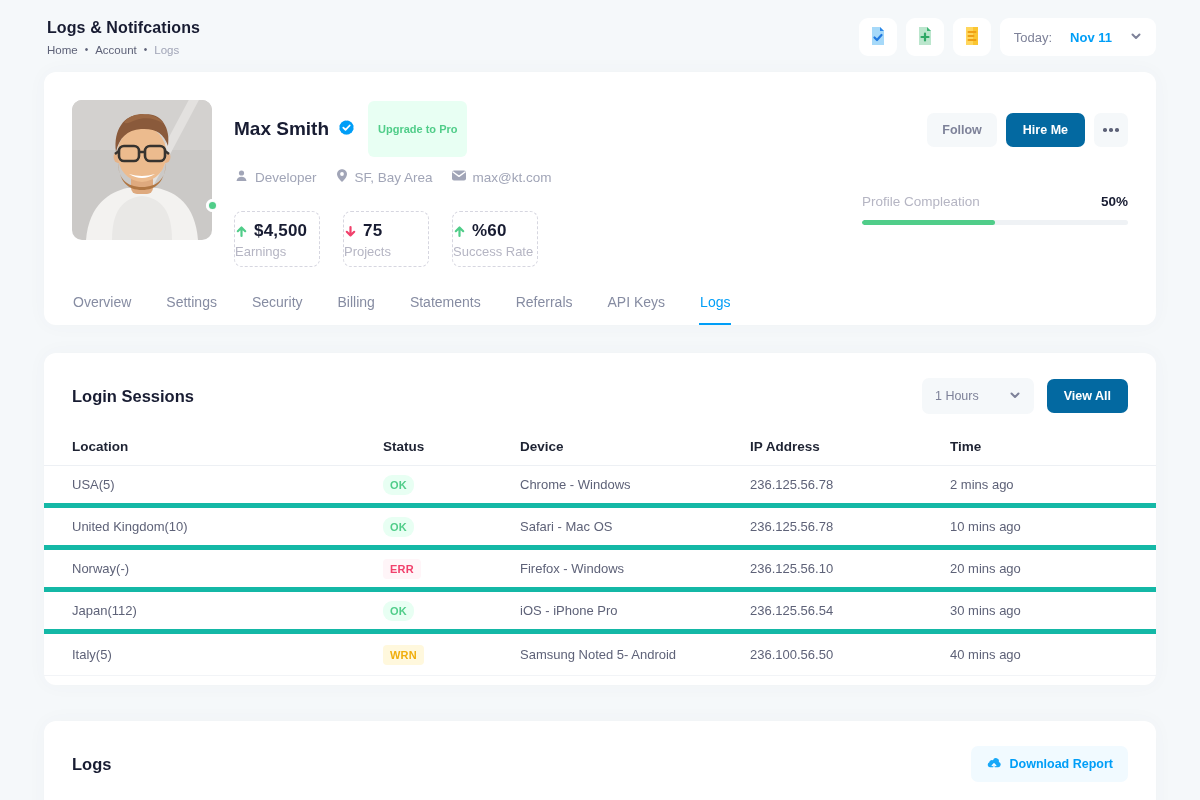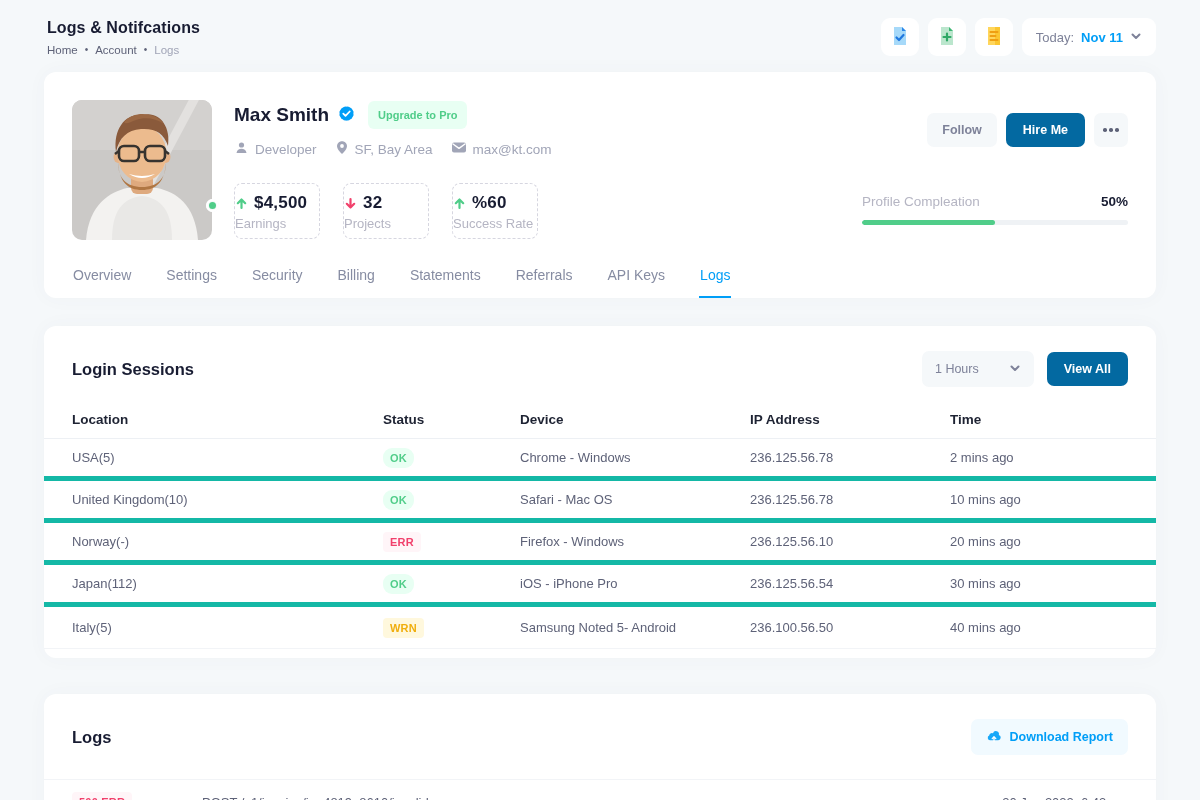--- a/index.html
+++ b/index.html
@@ -11,36 +11,36 @@
   }
   
   .topbar { display:flex; justify-content:space-between; align-items:center; padding:13px 44px 11px 47px; height:72px; }
   .page-title { font-size:16px; font-weight:700; letter-spacing:.1px; }
   .breadcrumb { margin-top:7px; font-size:11.5px; color:#5e6278; display:flex; align-items:center; gap:7px; font-weight:500; }
   .bc-item { cursor:pointer; }
   .bc-dot { color:#5e6278; font-size:10px; }
   .bc-muted { color:#a1a5b7; }
   .topbar-right { display:flex; align-items:center; gap:9px; }
   .icon-btn { width:38px; height:38px; background:#fff; border:none; border-radius:9px; display:flex; align-items:center; justify-content:center; cursor:pointer; }
-  .date-pill { height:38px; background:#fff; border-radius:9px; display:flex; align-items:center; gap:7px; padding:0 14px; font-size:13px; color:#7e8299; font-weight:500; cursor:pointer; }
+  .date-pill { height:38px; background:#fff; border-radius:9px; display:flex; align-items:center; gap:18px; padding:0 14px; font-size:13px; color:#7e8299; font-weight:500; cursor:pointer; }
   .date-value { color:#009ef7; font-weight:700; }
   .chev { width:12px; height:12px; stroke:#7e8299; fill:none; stroke-width:2; stroke-linecap:round; stroke-linejoin:round; }
   
   .card { background:#fff; border-radius:12px; margin:0 44px; box-shadow:0 0 20px rgba(76,87,125,.035); }
   
   .profile-card { padding:28px 28px 0; }
   .profile-top { display:flex; }
   .avatar-wrap { position:relative; width:140px; flex:0 0 140px; margin-right:22px; }
   .avatar-svg { width:140px; height:140px; border-radius:10px; display:block; }
   .status-dot { position:absolute; right:-7px; top:99px; width:13px; height:13px; border-radius:50%; background:#50cd89; border:3px solid #f5f8fa; outline:2px solid #fff; outline-offset:-2px; }
   .profile-main { flex:1; padding-top:1px; }
   .name-row { display:flex; align-items:center; }
   .profile-name { font-size:19px; font-weight:700; cursor:pointer; }
   .verify { margin-left:8px; }
-  .upgrade-badge { background:#e8fff3; color:#50cd89; font-size:11px; font-weight:700; padding:8px 10px; border-radius:6px; margin-left:12px; cursor:pointer; }
+  .upgrade-badge { background:#e8fff3; color:#50cd89; font-size:11px; font-weight:700; padding:22px 10px; border-radius:6px; margin-left:12px; cursor:pointer; }
   .info-row { display:flex; gap:18px; margin-top:11px; color:#a1a5b7; font-size:13.5px; font-weight:500; align-items:center; }
   .info-item { display:flex; align-items:center; gap:6px; cursor:pointer; }
   .ginfo { stroke:#a1a5b7; fill:none; stroke-width:1.6; stroke-linecap:round; stroke-linejoin:round; }
   .stats-row { display:flex; gap:23px; margin-top:25px; }
   .stat-box { border:1px dashed #d6d6e0; border-radius:8px; padding:9px 0 7px; min-width:86px; }
   .stat-top { display:flex; align-items:center; gap:6px; font-size:17px; font-weight:700; letter-spacing:.2px; }
   .trend svg { width:13px; height:13px; stroke-width:2.2; stroke-linecap:round; stroke-linejoin:round; fill:none; display:block; }
   .trend.up { color:#50cd89; }
   .trend.down { color:#f1416c; }
   .trend.down svg { transform:rotate(180deg); }
@@ -221,21 +221,21 @@
           </div>
           <div class="stat-label">Earnings</div>
         </div>
         <div class="stat-box">
           <div class="stat-top">
             <span class="trend down">
               <svg viewBox="0 0 13 13" stroke="currentColor">
                   <path d="M6.5 11V2.5M6.5 2.5L2.8 6.2M6.5 2.5l3.7 3.7"></path>
                 </svg>
             </span>
-            <span>32</span>
+            <span>75</span>
           </div>
           <div class="stat-label">Projects</div>
         </div>
         <div class="stat-box">
           <div class="stat-top">
             <span class="trend up">
               <svg viewBox="0 0 13 13" stroke="currentColor">
                   <path d="M6.5 11V2.5M6.5 2.5L2.8 6.2M6.5 2.5l3.7 3.7"></path>
                 </svg>
             </span>

